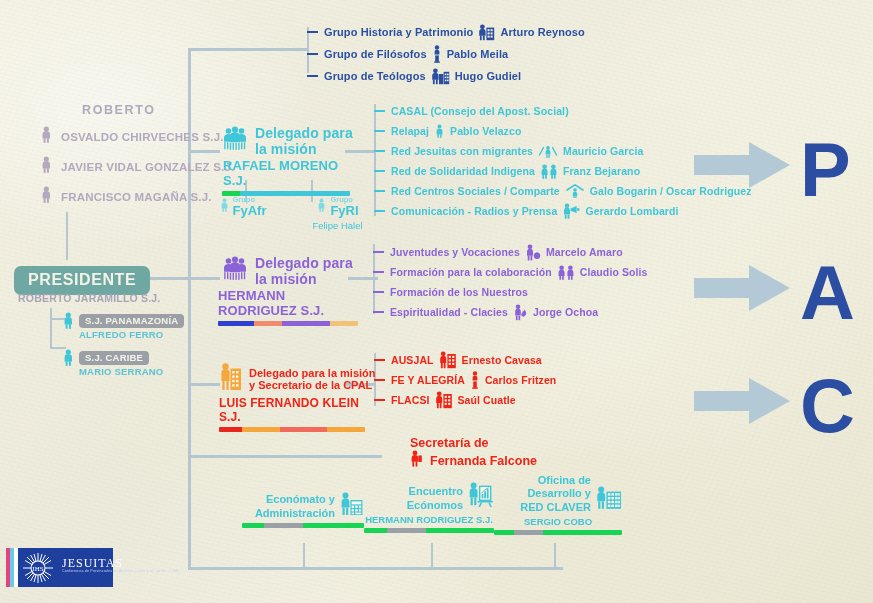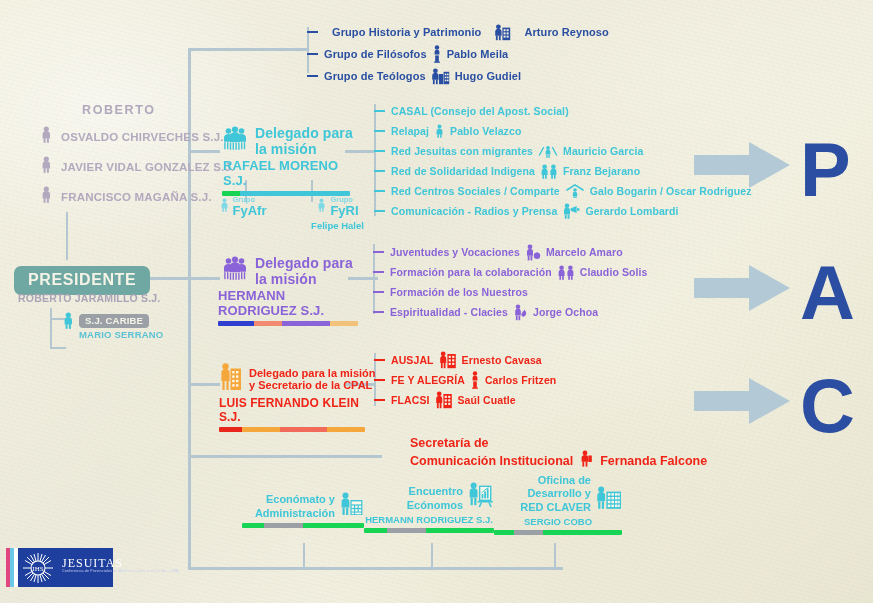--- a/index.html
+++ b/index.html
@@ -193,26 +193,37 @@
 <div class="abs" id="presidente-regions" style="left:62px; top:310px; width:170px;">
     <div style="margin-bottom: 7px; display: flex; align-items: flex-start; gap: 4px;">
       <span style="margin-top: 2px;"><svg width="13" height="17" viewBox="0 0 13 17">
           <g fill="#3fc6d8">
             <circle cx="6.3" cy="3" r="2.6"></circle>
             <path d="M2.6 8.2c0-2 1.7-3.2 3.7-3.2s3.7 1.2 3.7 3.2v4.3H2.6z"></path>
             <rect x="3.6" y="12.2" width="2" height="4.6"></rect>
             <rect x="6.9" y="12.2" width="2" height="4.6"></rect>
           </g>
         </svg></span>
+      <div><div class="sj-pill">S.J. PANAMAZONÍA</div><div class="sj-name" style="margin-top: 1px;">ALFREDO FERRO</div></div>
+    </div>
+    <div style="margin-bottom: 7px; display: flex; align-items: flex-start; gap: 4px;">
+      <span style="margin-top: 2px;"><svg width="13" height="17" viewBox="0 0 13 17">
+          <g fill="#3fc6d8">
+            <circle cx="6.3" cy="3" r="2.6"></circle>
+            <path d="M2.6 8.2c0-2 1.7-3.2 3.7-3.2s3.7 1.2 3.7 3.2v4.3H2.6z"></path>
+            <rect x="3.6" y="12.2" width="2" height="4.6"></rect>
+            <rect x="6.9" y="12.2" width="2" height="4.6"></rect>
+          </g>
+        </svg></span>
       <div><div class="sj-pill">S.J. CARIBE</div><div class="sj-name" style="margin-top: 1px;">MARIO SERRANO</div></div>
     </div>
   </div>
 
 <div class="abs" id="grupos-block" style="left:307px; top:21px; width:330px;">
-    <div class="lrow" style="height: 22px; gap: 8px;">
+    <div class="lrow" style="height: 22px;">
       <span class="dash" style="background: rgb(42, 79, 162);"></span>
       <span class="ltext c-blue" style="font-size: 11px;">Grupo Historia y Patrimonio</span>
       <span class="gapicon">
         <svg width="17" height="17" viewBox="0 0 17 17">
           <g fill="#2a4fa2">
             <circle cx="4.4" cy="2.8" r="2.4"></circle>
             <path d="M1.2 7.6c0-1.8 1.4-2.9 3.2-2.9s3.2 1.1 3.2 2.9v4.2H1.2z"></path>
             <rect x="1.9" y="11.6" width="1.8" height="4.6"></rect>
             <rect x="4.9" y="11.6" width="1.8" height="4.6"></rect>
             <rect x="8.4" y="3.6" width="7.8" height="12.6"></rect>
@@ -330,21 +341,21 @@
               <path d="M2.6 7c0-1.6 1.3-2.6 2.9-2.6S8.4 5.4 8.4 7v3.4H2.6z"></path>
               <rect x="3.4" y="10.2" width="1.5" height="3.6"></rect>
               <rect x="6.1" y="10.2" width="1.5" height="3.6"></rect>
             </g>
           </svg></span>
         <div style="text-align: left;">
           <div style="font-size: 7.5px; font-weight: 700; color: rgb(127, 217, 230); line-height: 1;">Grupo</div>
           <div style="font-size: 13px; font-weight: 700; color: rgb(63, 198, 216); line-height: 1.05;">FyRI</div>
         </div>
       </div>
-      <div style="font-size: 9.5px; font-weight: 700; color: rgb(63, 198, 216); margin-top: 3px; white-space: nowrap;">Felipe Halel</div>
+      <div style="font-size: 9.5px; font-weight: 400; color: rgb(63, 198, 216); margin-top: 3px; white-space: nowrap;">Felipe Halel</div>
     </div>
   </div>
 
 <div class="abs" id="deleg1-items" style="left:374px; top:101px; width:330px;">
     <div class="lrow" style="height: 20px;">
       <span class="dash" style="background: rgb(63, 198, 216);"></span>
       <span class="ltext" style="color: rgb(63, 198, 216);">CASAL (Consejo del Apost. Social)</span>
     </div>
     <div class="lrow" style="height: 20px;">
       <span class="dash" style="background: rgb(63, 198, 216);"></span>
@@ -630,21 +641,20 @@
           </g>
         </svg>
       </span>
       <span class="lperson" style="color: rgb(239, 36, 23);">Saúl Cuatle</span>
     </div>
   </div>
 
 <div class="abs" id="secretaria-node" style="left:410px; top:436px; width:300px;">
   <div class="c-red" style="font-size:12.5px; font-weight:700;">Secretaría de</div>
   <div style="display:flex; align-items:center; gap:7px;">
-    <span class="c-red" style="font-size:12.5px; font-weight:700;">Comunicación Institucional</span>
     <span>
       <svg width="13" height="17" viewBox="0 0 13 17">
           <g fill="#ef2417">
         <circle cx="5" cy="3" r="2.4"></circle>
             <path d="M1.6 7.8c0-1.7 1.4-2.7 3.4-2.7s3.4 1 3.4 2.7v4H1.6z"></path>
         <rect x="2.4" y="11.6" width="1.8" height="5"></rect>
             <rect x="5.6" y="11.6" width="1.8" height="5"></rect>
         <rect x="8.4" y="5.5" width="3.4" height="6.5"></rect>
       </g>
         </svg>

